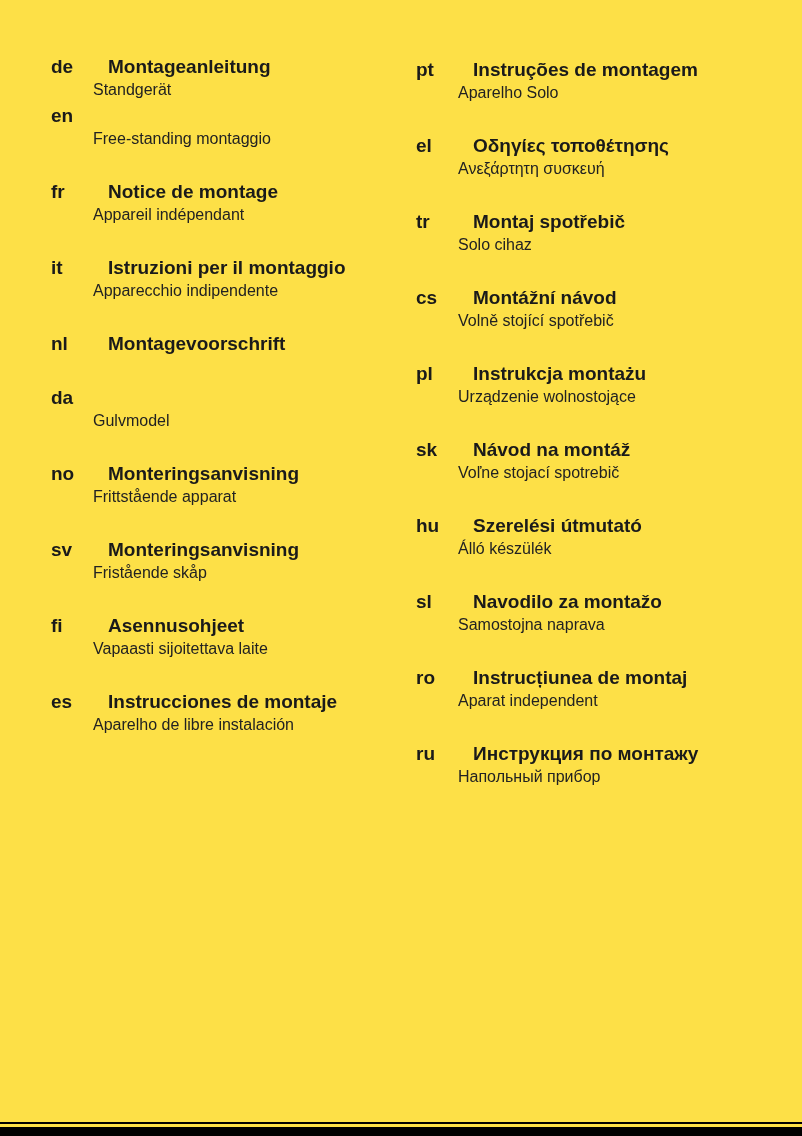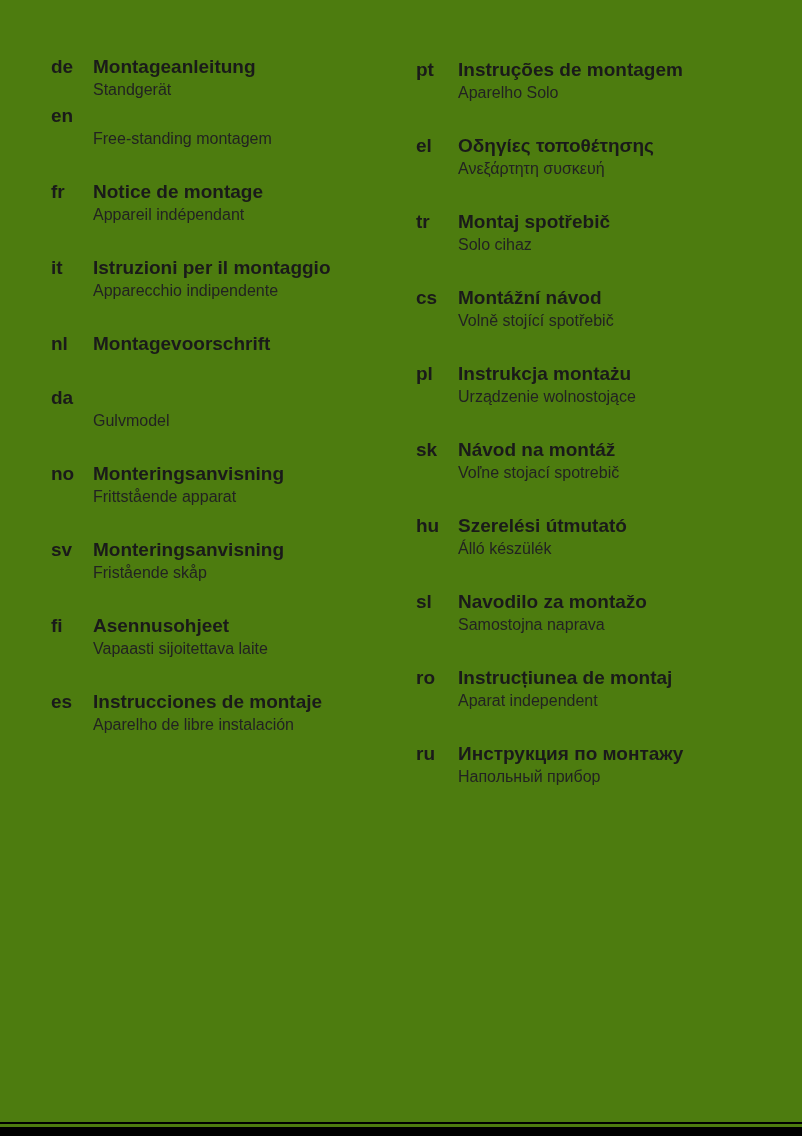--- a/index.html
+++ b/index.html
@@ -8,21 +8,21 @@
     width: 802px;
     height: 1136px;
     position: relative;
     font-family: "Liberation Sans", "DejaVu Sans", sans-serif;
     color: #1a1a1a;
     overflow: hidden;
   }
   .page {
     position: absolute;
     inset: 0;
-    background: #4d7c0f;
+    background: #fde047;
   }
   .col {
     position: absolute;
     top: 55px;
   }
   .col-left  { left: 51px;  width: 345px; }
   .col-right { left: 416px; width: 360px; top: 58px; }
 
   .entry {
     display: grid;
@@ -39,20 +39,21 @@
     line-height: 24px;
     white-space: nowrap;
   }
   .title {
     grid-column: 2;
     grid-row: 1;
     font-size: 19px;
     font-weight: bold;
     line-height: 24px;
     white-space: nowrap;
+    margin-left: 15px;
   }
   .subtitle {
     grid-column: 2;
     grid-row: 2;
     font-size: 16px;
     font-weight: normal;
     line-height: 22px;
     white-space: nowrap;
     color: #222222;
   }
@@ -82,21 +83,21 @@
   <div class="col col-left">
 
     <div class="entry tight">
       <span class="code">de</span>
       <span class="title">Montageanleitung</span>
       <span class="subtitle">Standgerät</span>
     </div>
 
     <div class="entry">
       <span class="code">en</span>
-      <span class="subtitle">Free-standing montagem</span>
+      <span class="subtitle">Free-standing montaggio</span>
     </div>
 
     <div class="entry">
       <span class="code">fr</span>
       <span class="title">Notice de montage</span>
       <span class="subtitle">Appareil indépendant</span>
     </div>
 
     <div class="entry">
       <span class="code">it</span>

